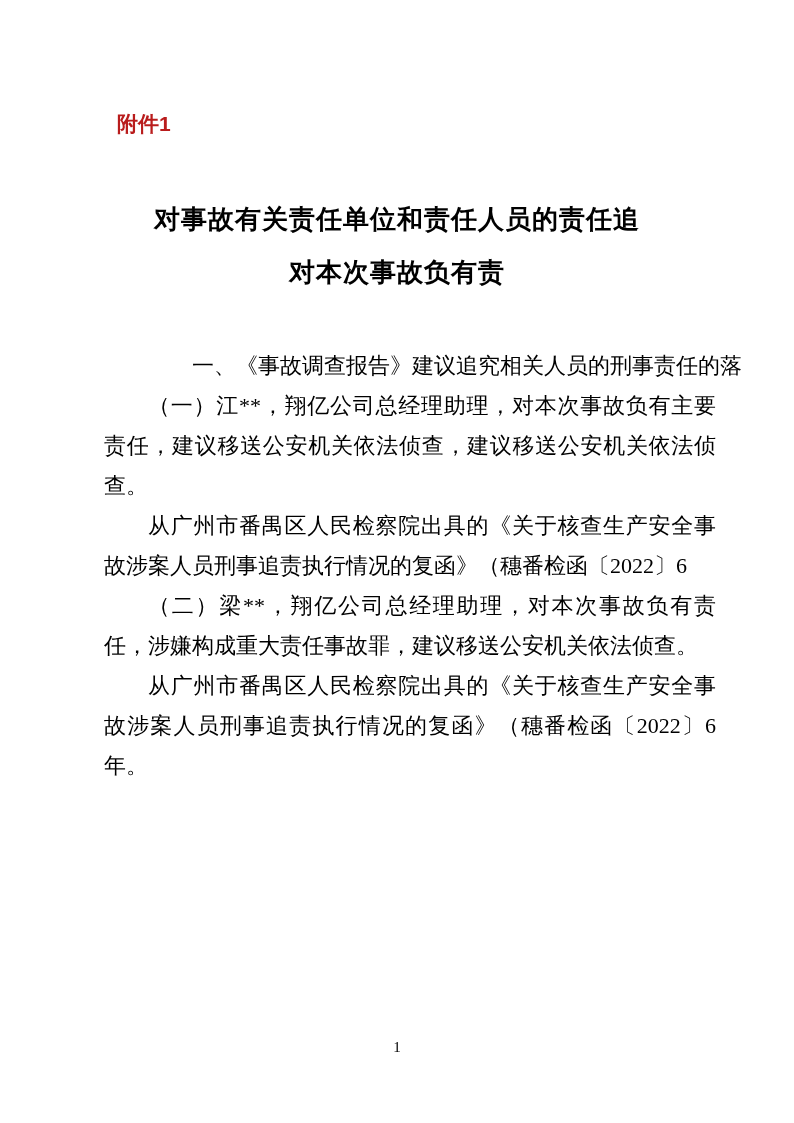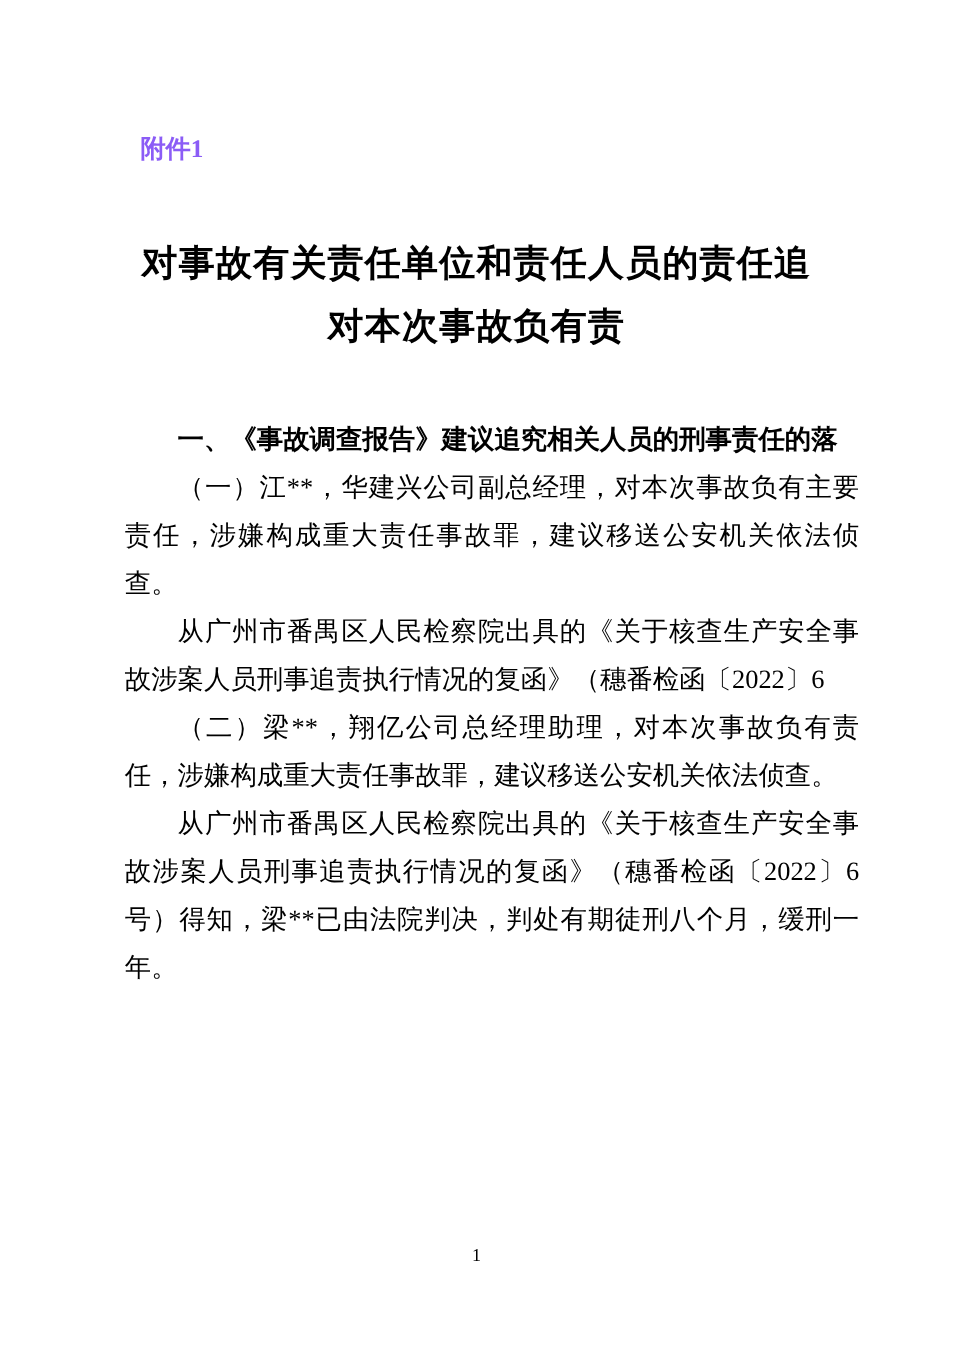--- a/index.html
+++ b/index.html
@@ -12,35 +12,35 @@
     width: 794px;
     height: 1123px;
     background: #ffffff;
     color: #000000;
     overflow: hidden;
   }
   .attachment-label {
     position: absolute;
     left: 117px;
     top: 110px;
-    font-family: Liberation Serif, serif;
+    font-family: Liberation Sans, sans-serif;
     font-weight: bold;
     font-size: 21px;
     line-height: 28px;
-    color: #8b5cf6;
+    color: #b91c1c;
   }
   .doc-title {
     position: absolute;
     left: 60px;
     right: 60px;
     top: 193px;
     margin: 0;
     font-family: "Liberation Sans", "DejaVu Sans", sans-serif;
     font-weight: bold;
-    font-size: 30px;
+    font-size: 26px;
     line-height: 53px;
     letter-spacing: 1px;
     color: #000000;
   }
   .doc-title .line {
     text-align: center;
   }
   .doc-body {
     position: absolute;
     left: 104px;
@@ -61,21 +61,22 @@
     white-space: normal;
     text-align: justify;
     text-align-last: justify;
   }
   
   .para .line:first-child {
     text-indent: 44px;
   }
   .section-heading {
     font-family: "Liberation Sans", "DejaVu Sans", sans-serif;
-    font-weight: bold;
+    font-weight: normal;
+    margin-left: 44px;
   }
   .page-number {
     position: absolute;
     left: 0;
     right: 0;
     top: 1038px;
     text-align: center;
     font-family: "Liberation Serif", "DejaVu Serif", serif;
     font-size: 15px;
     line-height: 18px;
@@ -94,39 +95,38 @@
       <div class="line">对本次事故负有责</div>
     </h1>
 
   <div class="doc-body">
 
     <div class="para section-heading">
         <div class="line">一、《事故调查报告》建议追究相关人员的刑事责任的落</div>
       </div>
 
     <div class="para">
-        <div class="line">（一）江**，华建兴公司副总经理，对本次事故负有主要</div>
-        <div class="line">责任，涉嫌构成重大责任事故罪，建议移送公安机关依法侦</div>
+        <div class="line">（一）江**，翔亿公司总经理助理，对本次事故负有主要</div>
+        <div class="line">责任，建议移送公安机关依法侦查，建议移送公安机关依法侦</div>
         <div class="line">查。</div>
       </div>
 
     <div class="para">
         <div class="line">从广州市番禺区人民检察院出具的《关于核查生产安全事</div>
         <div class="line">故涉案人员刑事追责执行情况的复函》（穗番检函〔2022〕6</div>
       </div>
 
     <div class="para">
         <div class="line">（二）梁**，翔亿公司总经理助理，对本次事故负有责</div>
         <div class="line">任，涉嫌构成重大责任事故罪，建议移送公安机关依法侦查。</div>
       </div>
 
     <div class="para">
         <div class="line">从广州市番禺区人民检察院出具的《关于核查生产安全事</div>
         <div class="line">故涉案人员刑事追责执行情况的复函》（穗番检函〔2022〕6</div>
-        <div class="line">号）得知，梁**已由法院判决，判处有期徒刑八个月，缓刑一</div>
         <div class="line">年。</div>
       </div>
 
     <div class="para">
       </div>
 
   </div>
 
   <div class="page-number">1</div>
 

